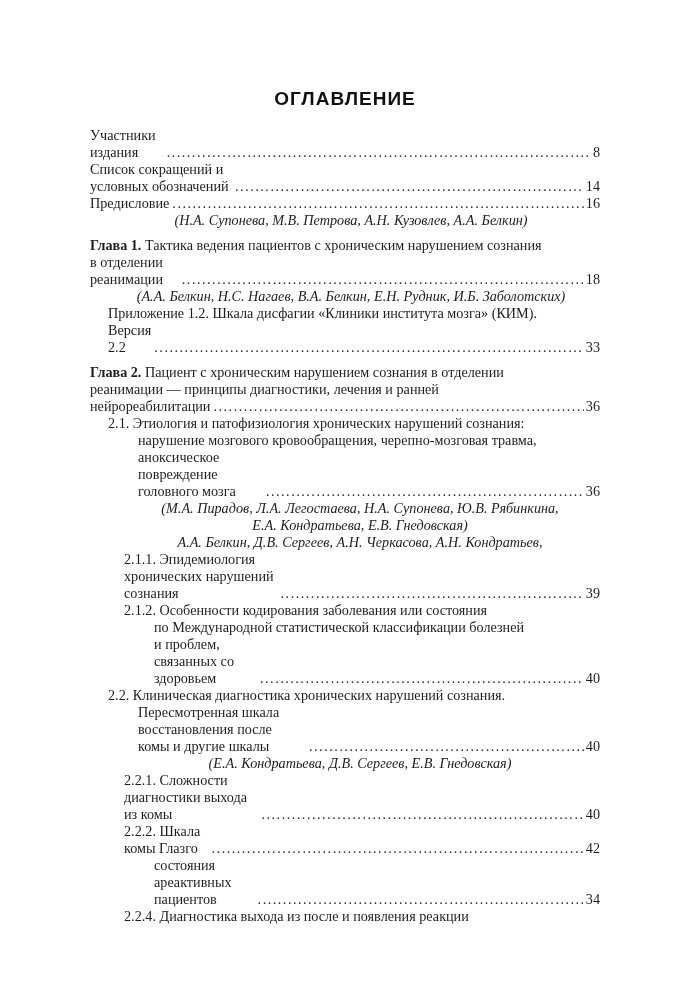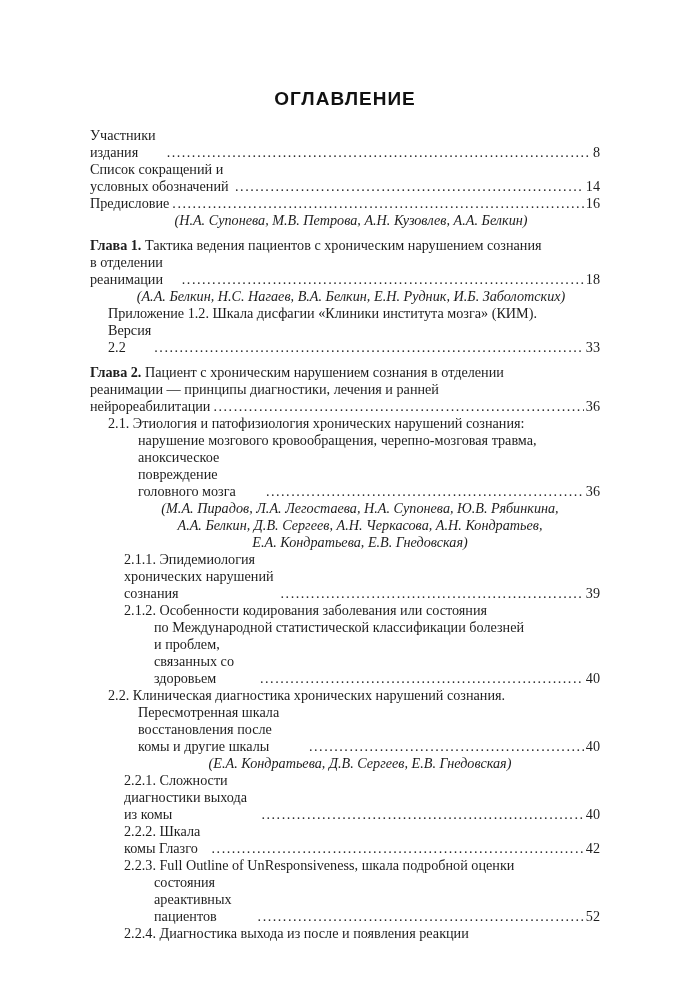--- a/index.html
+++ b/index.html
@@ -111,22 +111,22 @@
         <div class="line">2.1. Этиология и патофизиология хронических нарушений сознания:</div>
         <div class="line cont">нарушение мозгового кровообращения, черепно-мозговая травма,</div>
         <div class="line cont lastline">
           <span class="text">аноксическое повреждение головного мозга</span>
           <span class="dots"></span>
           <span class="pagenum">36</span>
         </div>
       </div>
       <div class="entry indent-1 authors">
         <div class="line">(М.А. Пирадов, Л.А. Легостаева, Н.А. Супонева, Ю.В. Рябинкина,</div>
+        <div class="line cont">Е.А. Кондратьева, Е.В. Гнедовская)</div>
         <div class="line cont">А.А. Белкин, Д.В. Сергеев, А.Н. Черкасова, А.Н. Кондратьев,</div>
-        <div class="line cont">Е.А. Кондратьева, Е.В. Гнедовская)</div>
       </div>
       <div class="entry indent-2">
         <div class="line lastline">
           <span class="text">2.1.1. Эпидемиология хронических нарушений сознания</span>
           <span class="dots"></span>
           <span class="pagenum">39</span>
         </div>
       </div>
       <div class="entry indent-2 hang">
         <div class="line">2.1.2. Особенности кодирования заболевания или состояния</div>
@@ -156,24 +156,23 @@
         </div>
       </div>
       <div class="entry indent-2">
         <div class="line lastline">
           <span class="text">2.2.2. Шкала комы Глазго</span>
           <span class="dots"></span>
           <span class="pagenum">42</span>
         </div>
       </div>
       <div class="entry indent-2 hang">
-        <div class="line">2.2.3. Full Outline of UnResponsiveness, шкала подробной оценки</div>
         <div class="line cont lastline">
           <span class="text">состояния ареактивных пациентов</span>
           <span class="dots"></span>
-          <span class="pagenum">52</span>
+          <span class="pagenum">34</span>
         </div>
       </div>
       <div class="entry indent-2 hang">
         <div class="line">2.2.4. Диагностика выхода из после и появления реакции</div>
       </div>
     </div>
 </div>
 
 </body></html>

